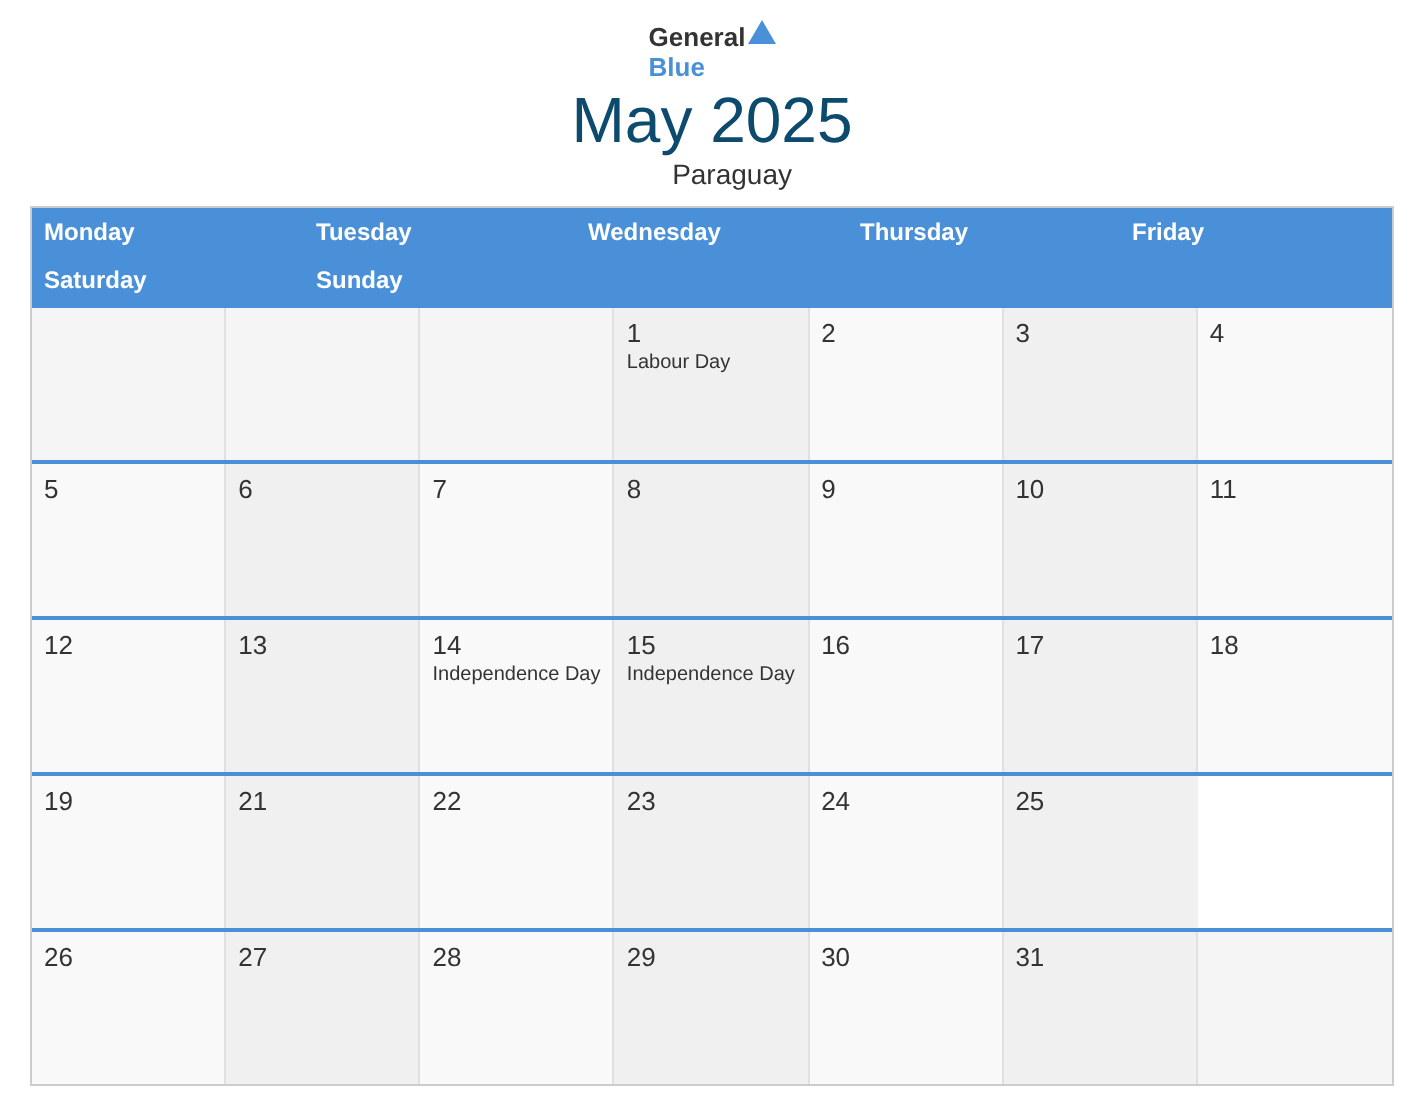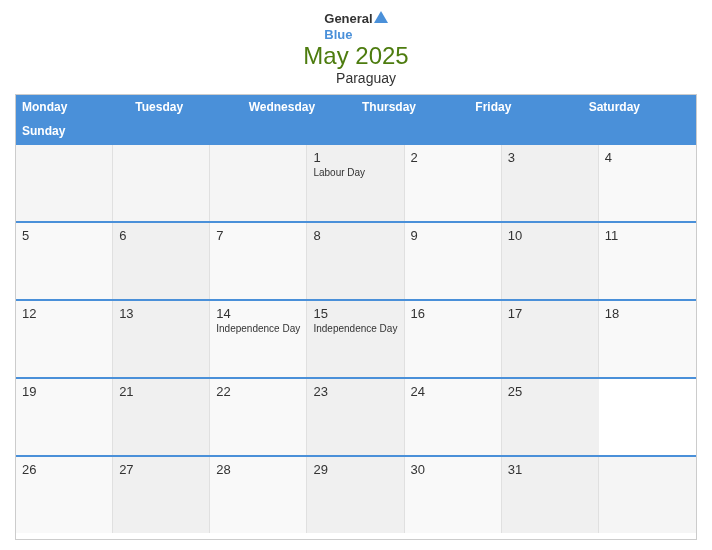--- a/index.html
+++ b/index.html
@@ -23,39 +23,39 @@
       justify-content: space-between;
       margin-bottom: 8px;
       flex-direction: column;
     }
     .logo {
       display: flex;
       flex-direction: column;
       line-height: 1;
     }
     .title {
-      font-size: 24px;
+      font-size: 32px;
       font-weight: normal;
-      color: #4d7c0f;
+      color: #0c4a6e;
       text-align: center;
       flex: 1;
     }
     .country {
       font-size: 14px;
       color: #333;
       min-width: 80px;
       text-align: right;
     }
     .calendar {
       flex: 1;
       border: 1px solid #ccc;
     }
     .cal-header {
       display: grid;
-      grid-template-columns: repeat(6, 1fr);
+      grid-template-columns: repeat(5, 1fr);
       background: #4a90d9;
     }
     .cal-header-cell {
       color: #fff;
       font-size: 12px;
       font-weight: bold;
       padding: 5px 6px;
       text-align: left;
     }
     .cal-body {

